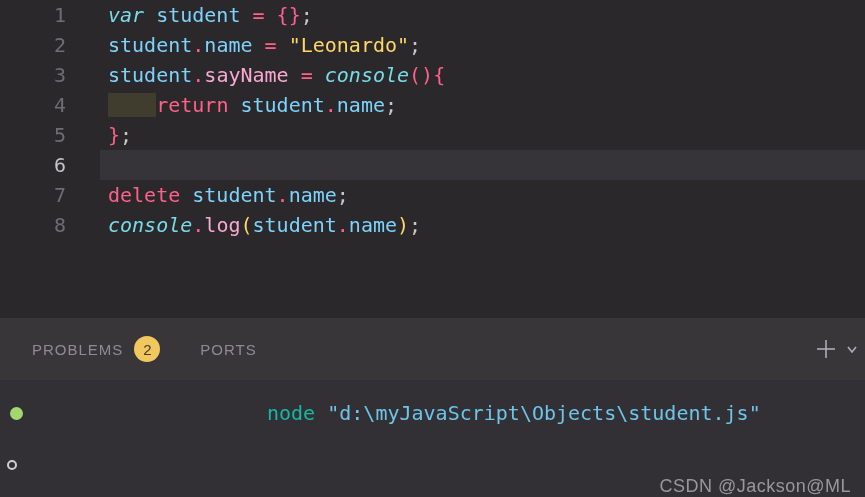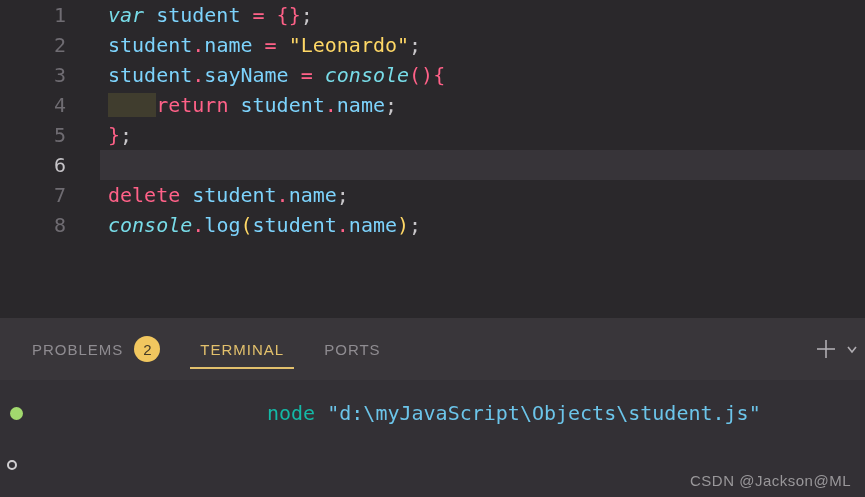--- a/index.html
+++ b/index.html
@@ -24,21 +24,21 @@
   .line-number {
     position:absolute; left:0; top:0; width:66px;
     text-align:right; color:#6f6c72;
   }
   .code-line.active .line-number { color:#c6c4c8; }
   .code-text { position:absolute; left:108px; top:0; white-space:pre; }
 
   .tk-kw    { color:#78dce8; font-style:italic; }
   .tk-plain { color:#7dd3fc;margin-top:48px; }
   .tk-pink  { color:#ff6188; }
-  .tk-green { color:#7dd3fc; }
+  .tk-green { color:#f9a8d4; }
   .tk-str   { color:#ffd866; }
   .tk-punct { color:#c8c6c9; }
   .tk-ybr   { color:#ffd866; }
   .tk-indent{ background:#403d2e; color:#403d2e; }
 
   
   .panel {
     position:absolute; top:318px; left:0; width:865px; height:179px;
     background:#333035;
   }
@@ -87,22 +87,22 @@
   .prompt-ring {
     position:absolute; left:-27px; top:6px; width:10px; height:10px;
     border-radius:50%; border:2.5px solid #d0ced1; background:transparent;
   }
   .tk-cmd    { color:#14b8a6; }
   .tk-path   { color:#6cc5ea; }
   .tk-muted  { color:#8b898c; }
   .tk-tplain { color:#e8e6e9; }
 
   .watermark {
-    position:absolute; right:14px; bottom:8px;
-    color:#99979a; font-size:15px; letter-spacing:0.5px;
+    position:absolute; right:14px; bottom:0;
+    color:#99979a; font-size:18px; letter-spacing:0.5px;
   }
 </style>
 </head>
 <body>
 
 <div class="editor">
   <div>
       <div class="code-line"><span class="line-number">1</span><span class="code-text"><span class="tk-kw">var</span><span class="tk-plain"> student </span><span class="tk-pink">=</span><span class="tk-plain"> </span><span class="tk-pink">{}</span><span class="tk-punct">;</span></span></div>
       <div class="code-line"><span class="line-number">2</span><span class="code-text"><span class="tk-plain">student</span><span class="tk-pink">.</span><span class="tk-plain">name </span><span class="tk-pink">=</span><span class="tk-plain"> </span><span class="tk-str">"Leonardo"</span><span class="tk-punct">;</span></span></div>
       <div class="code-line"><span class="line-number">3</span><span class="code-text"><span class="tk-plain">student</span><span class="tk-pink">.</span><span class="tk-green">sayName </span><span class="tk-pink">=</span><span class="tk-plain"> </span><span class="tk-kw">console</span><span class="tk-pink">(){</span></span></div>
@@ -113,23 +113,20 @@
       <div class="code-line"><span class="line-number">8</span><span class="code-text"><span class="tk-kw">console</span><span class="tk-pink">.</span><span class="tk-green">log</span><span class="tk-ybr">(</span><span class="tk-plain">student</span><span class="tk-pink">.</span><span class="tk-plain">name</span><span class="tk-ybr">)</span><span class="tk-punct">;</span></span></div>
     </div>
 </div>
 
 <div class="panel">
 
   <div class="tab-bar">
     <div class="tab">
       <span>PROBLEMS</span>
       <span class="badge">2</span>
-    </div>
-    <div class="tab active">
-      <span>TERMINAL</span>
     </div>
     <div class="tab">
       <span>PORTS</span>
     </div>
 
     <div class="panel-actions">
       <span class="icon-btn">
         <svg width="22" height="22" viewBox="0 0 22 22" fill="none" stroke-width="1.6">
           <line x1="11" y1="2" x2="11" y2="20"></line>
             <line x1="2" y1="11" x2="20" y2="11"></line>

